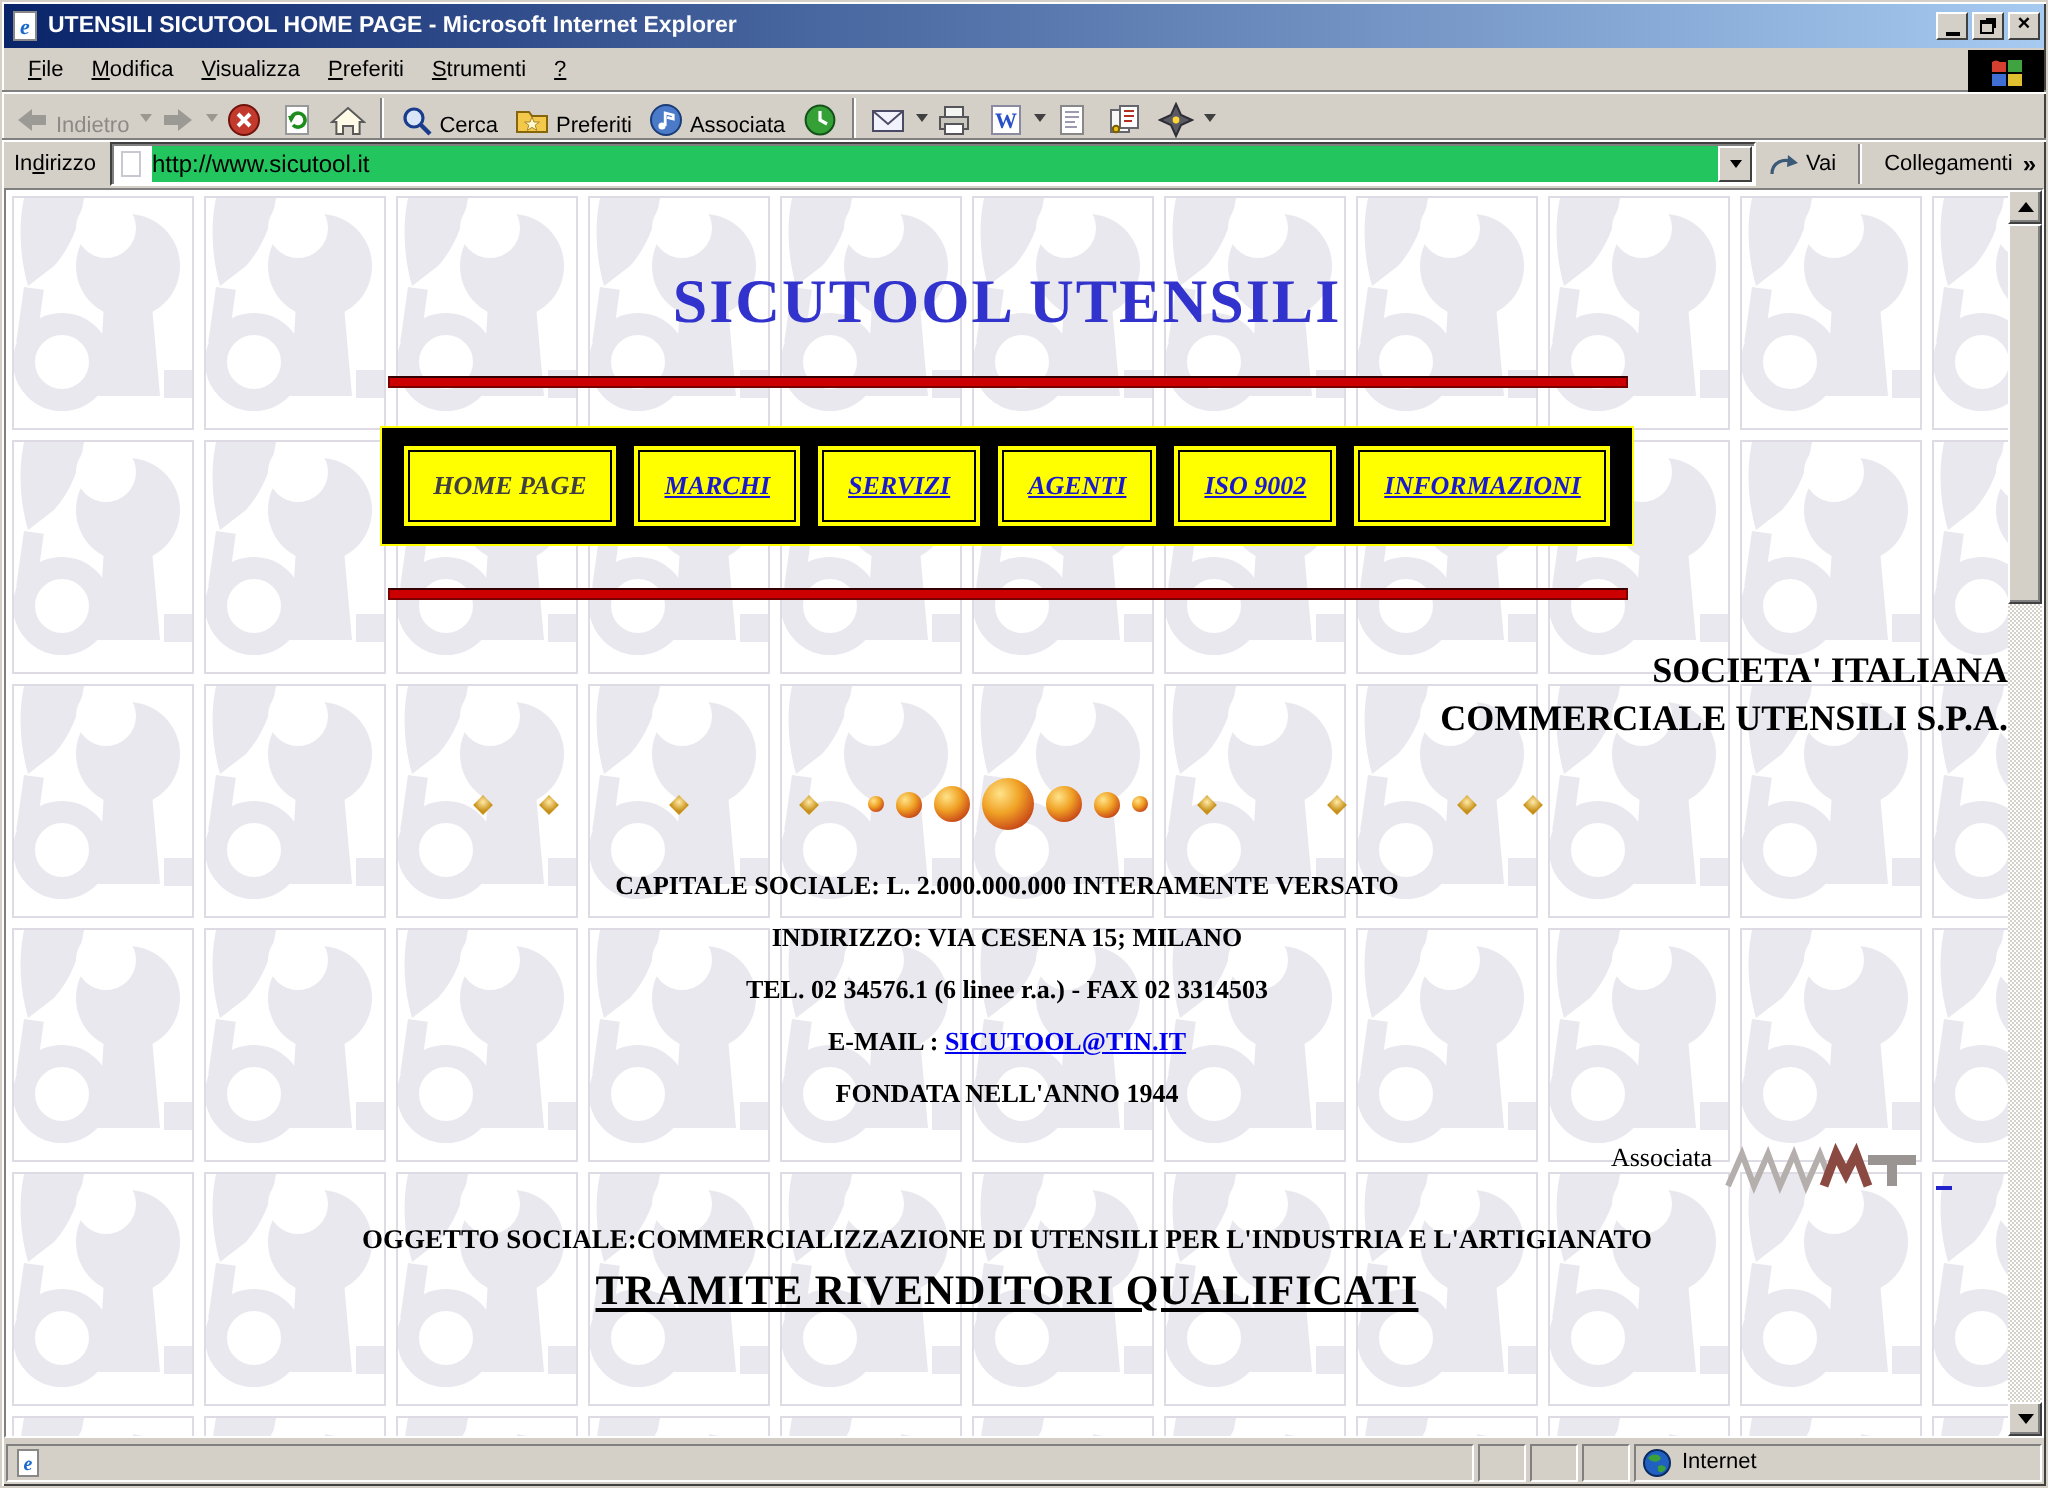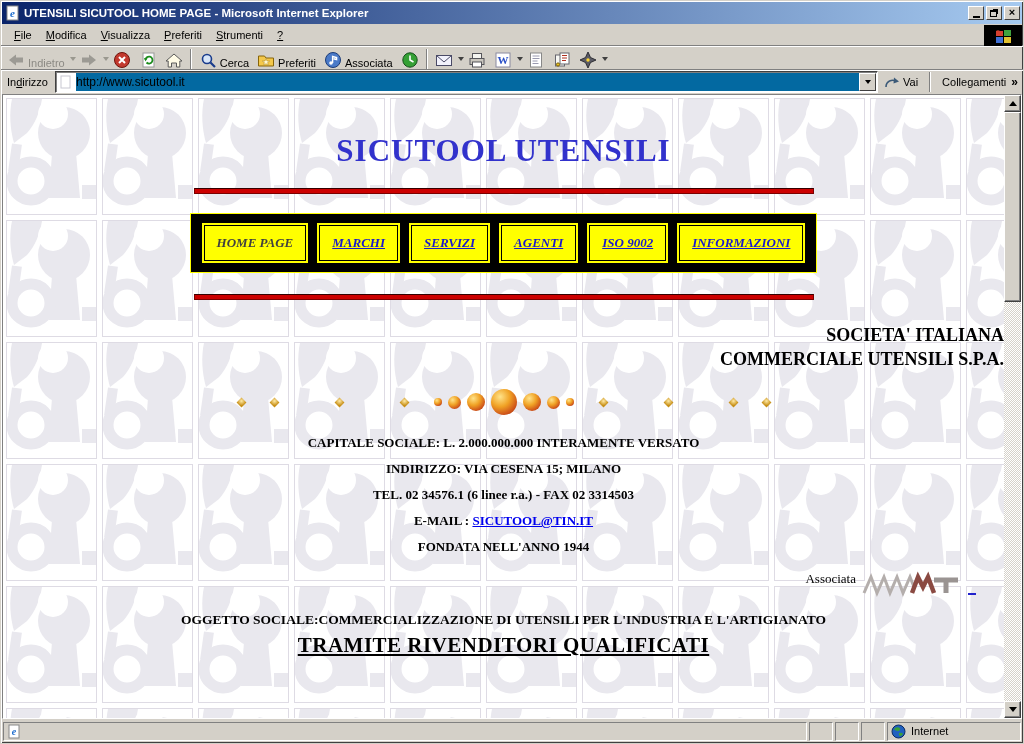--- a/index.html
+++ b/index.html
@@ -48,21 +48,21 @@
   
   .addressbar { height:24px; display:flex; align-items:center; padding:0 3px 2px 3px;
                 border-top:1px solid #fff; box-shadow:0 -1px 0 #808080; }
   .addr-label { padding:0 7px 0 3px; }
   .addr-field { flex:1; height:22px; background:#fff; border:1px solid;
                 border-color:#404040 #fff #fff #404040;
                 box-shadow:inset 1px 1px 0 #808080;
                 display:flex; align-items:center; }
   .addr-field svg { margin:0 3px 0 3px; }
   .addr-input { flex:1; border:none; outline:none; font-family:"Liberation Sans",sans-serif;
-                font-size:12px; height:18px; background:#0369a1; }
+                font-size:12px; height:18px; background:#22c55e; }
   .addr-drop { width:17px; height:18px; background:#d4d0c8; border:1px solid;
                border-color:#fff #404040 #404040 #fff; display:flex; align-items:center;
                justify-content:center; margin-right:1px; }
   .addr-drop .dn { width:0;height:0;border-left:3px solid transparent;border-right:3px solid transparent;border-top:4px solid #000; }
   .go-btn { display:flex; align-items:center; gap:3px; padding:2px 8px 2px 6px; }
   .links-area { display:flex; align-items:center; padding:0 2px 0 8px; }
   .chev { font-weight:bold; font-size:12px; margin-left:5px; }
 
   
   .contentrow { flex:1; display:flex; border:1px solid; border-color:#808080 #fff #fff #808080; overflow:hidden; margin:0 1px; }
@@ -123,21 +123,21 @@
   .strack { flex:1; position:relative; }
   .sthumb { position:absolute; top:0; left:0; width:17px; height:190px; background:#d4d0c8;
             border:1px solid; border-color:#fff #404040 #404040 #fff; box-shadow:inset -1px -1px 0 #808080; }
 
   
   .statusbar { height:24px; display:flex; align-items:center; gap:2px; padding:2px 2px 2px 2px; }
   .sb-panel { height:19px; border:1px solid; border-color:#808080 #fff #fff #808080;
               display:flex; align-items:center; padding:0 3px; }
   .sb-main { flex:1; }
   .sb-mini { width:24px; }
-  .sb-zone { width:134px; gap:5px; }
+  .sb-zone { width:204px; gap:5px; }
 </style>
 </head>
 <body>
 
 <div class="window">
 
   <div class="titlebar">
     <svg class="tb-icon" viewBox="0 0 16 16">
       <rect x="2" y="1" width="11" height="14" fill="#ffffff" stroke="#888888"></rect>
       <text x="7.5" y="12" font-size="11" font-style="italic" font-weight="bold" fill="#1a6acd" text-anchor="middle" font-family="Liberation Serif, serif">e</text>

